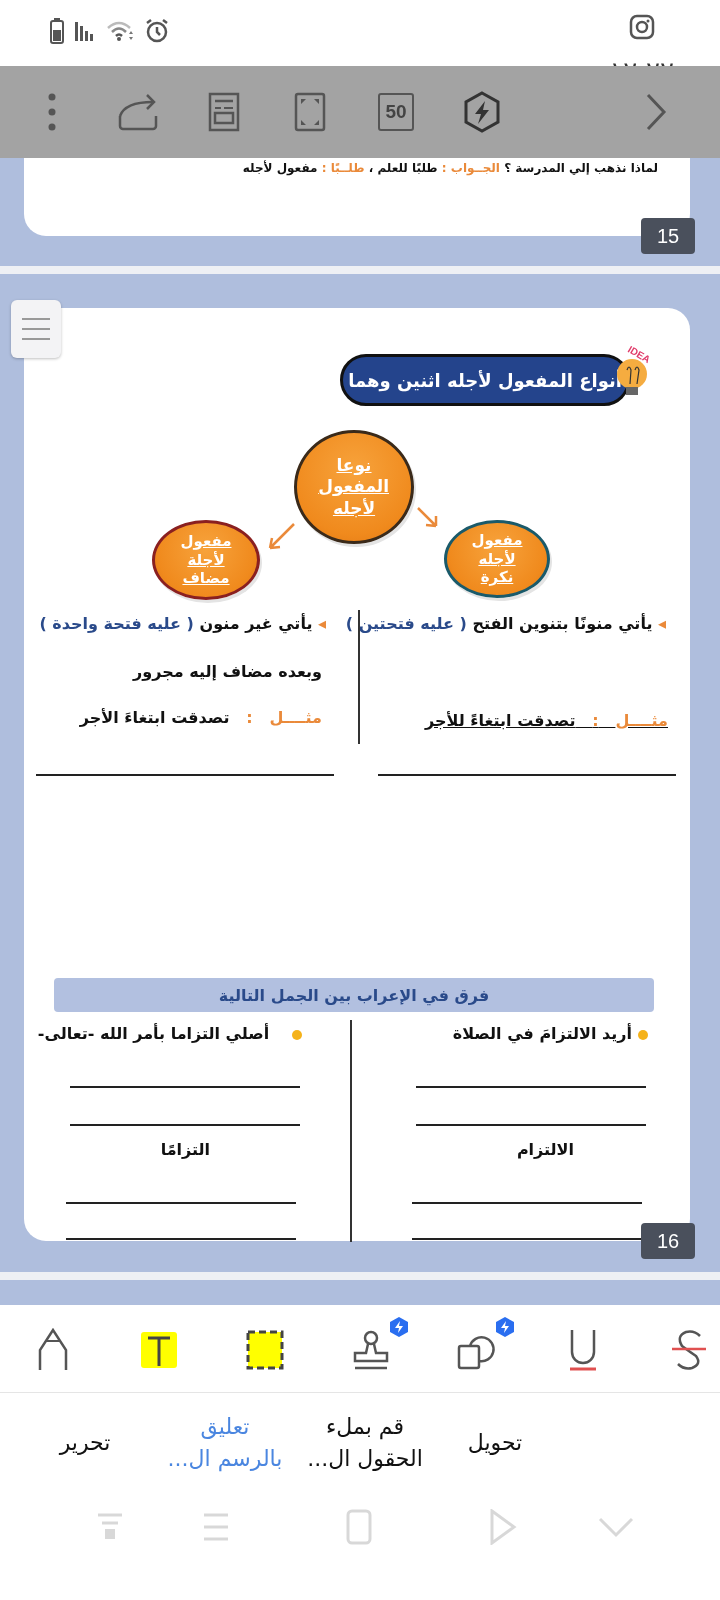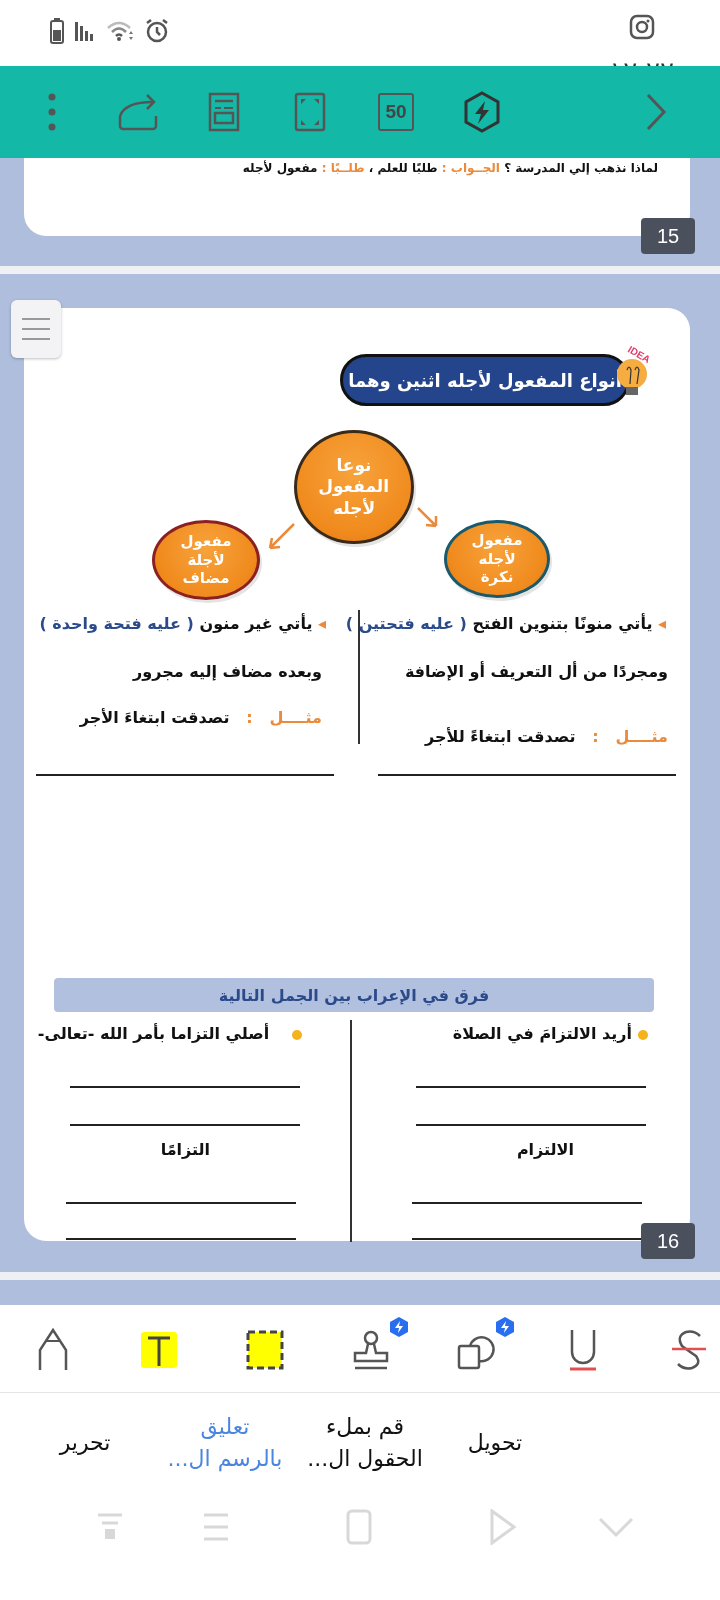--- a/index.html
+++ b/index.html
@@ -6,40 +6,40 @@
   html, body { width: 720px; height: 1600px; overflow: hidden; background: #ffffff; }
   body { font-family: "DejaVu Sans", "Liberation Sans", sans-serif; color: #111; position: relative; }
 
   
   .status-bar { position: absolute; top: 0; left: 0; width: 720px; height: 66px; background: #fff; }
   .status-bar .left { position: absolute; left: 50px; top: 18px; display: flex; align-items: center; gap: 10px; }
   .status-bar .right { position: absolute; right: 46px; top: 14px; display: flex; align-items: center; gap: 12px; flex-direction: column; }
   .clock-text { font-size: 26px; color: #333; letter-spacing: 1px; }
 
   
-  .top-toolbar { position: absolute; top: 66px; left: 0; width: 720px; height: 92px; background: #14b8a6; text-align: right; }
+  .top-toolbar { position: absolute; top: 66px; left: 0; width: 720px; height: 92px; background: #a3a3a3; text-align: right; }
   .tb-icon { position: absolute; top: 22px; width: 48px; height: 48px; display: flex; align-items: center; justify-content: center; cursor: pointer; }
 
   
   .viewport { position: absolute; top: 158px; left: 0; width: 720px; height: 1175px; background: #afbedd; overflow: hidden; }
   .page { position: absolute; left: 24px; width: 666px; background: #fff; border-radius: 22px; }
   .page-sep { position: absolute; left: 0; width: 720px; height: 8px; background: #eef0f4; }
   .page-num { position: absolute; width: 54px; height: 36px; background: #4a505c; color: #fff; font-size: 20px; border-radius: 4px; display: flex; align-items: center; justify-content: center; font-family: "Liberation Sans", sans-serif; }
 
   .rtl { direction: rtl; font-family: "DejaVu Sans", sans-serif; font-weight: bold; }
   .orange { color: #ea8a3a; }
   .blue-txt { color: #2a4a8a; }
 
   .outline-btn { position: absolute; left: 11px; top: 142px; width: 50px; height: 58px; background: #f3f3f5; border-radius: 6px; box-shadow: 0 1px 3px rgba(0,0,0,0.25); display: flex; flex-direction: column; align-items: center; justify-content: center; gap: 8px; cursor: pointer; }
   .outline-btn span { display: block; width: 28px; height: 2px; background: #999; }
 
   .banner { position: absolute; left: 340px; top: 200px; width: 290px; height: 52px; background: #24448c; border: 3px solid #111; border-radius: 28px; display: flex; align-items: center; justify-content: center; color: #fff; font-size: 18px; direction: rtl; font-weight: bold; }
   .bulb { position: absolute; left: 606px; top: 186px; width: 50px; height: 72px; }
 
-  .circle { position: absolute; border-radius: 50%; background: radial-gradient(circle at 50% 35%, #f7a33c 0%, #f08a1d 70%, #e07612 100%); color: #fff; font-weight: bold; direction: rtl; text-align: center; display: flex; align-items: center; justify-content: center; line-height: 1.25; box-shadow: 2px 3px 0 #e4e4e4; }
+  .circle { position: absolute; border-radius: 50%; background: radial-gradient(circle at 50% 35%, #f7a33c 0%, #f08a1d 70%, #e07612 100%); color: #fff; font-weight: bold; direction: rtl; text-align: center; display: flex; align-items: center; justify-content: center; line-height: 1.25; box-shadow: 2px 3px 0 #e4e4e4; text-decoration: underline; }
 
   .col-text { position: absolute; direction: rtl; font-weight: bold; font-size: 16px; white-space: nowrap; }
   .vline { position: absolute; width: 2px; background: #333; }
   .hline { position: absolute; height: 2px; background: #222; }
   .tip-icon { display: inline-block; width: 10px; height: 10px; border-radius: 50%; background: #f5b21a; vertical-align: middle; margin-left: 6px; }
 
   .section-bar { position: absolute; left: 30px; top: 670px; width: 600px; height: 34px; background: #b2c0e0; border-radius: 4px; display: flex; align-items: center; justify-content: center; color: #2a4a8a; font-size: 16px; font-weight: bold; direction: rtl; }
 
   
   .anno-bar { position: absolute; top: 1305px; left: 0; width: 720px; height: 88px; background: #fff; border-bottom: 1px solid #e5e5e5; }
@@ -192,22 +192,21 @@
       </svg>
     <svg style="position:absolute;left:390px;top:196px;" width="32" height="30">
         <path d="M4 4 L22 22 M22 22 l-10 -1 M22 22 l0 -10" fill="none" stroke="#ea8a3a" stroke-width="2.5"></path>
       </svg>
 
     <div class="col-text" style="right:24px;top:306px;margin-left:8px;">
       <span class="orange">◂</span>
       <span>يأتي منونًا بتنوين الفتح</span>
       <span class="blue-txt">( عليه فتحتين )</span>
     </div>
-    <div class="col-text" style="right:22px;top:354px;">ومجردًا من أل التعريف أو الإضافة</div>
-    <div class="col-text" style="right:22px;top:419px;">
+    <div class="col-text" style="right:22px;top:403px;text-decoration:underline;">
       <span class="orange">مثــــل</span>
       &nbsp;&nbsp;<span class="orange">:</span>&nbsp;&nbsp;
       <span>تصدقت ابتغاءً للأجر</span>
     </div>
 
     <div class="vline" style="left:334px;top:302px;height:134px;"></div>
 
     <div class="col-text" style="right:364px;top:306px;">
       <span class="orange">◂</span>
       <span>يأتي غير منون</span>

